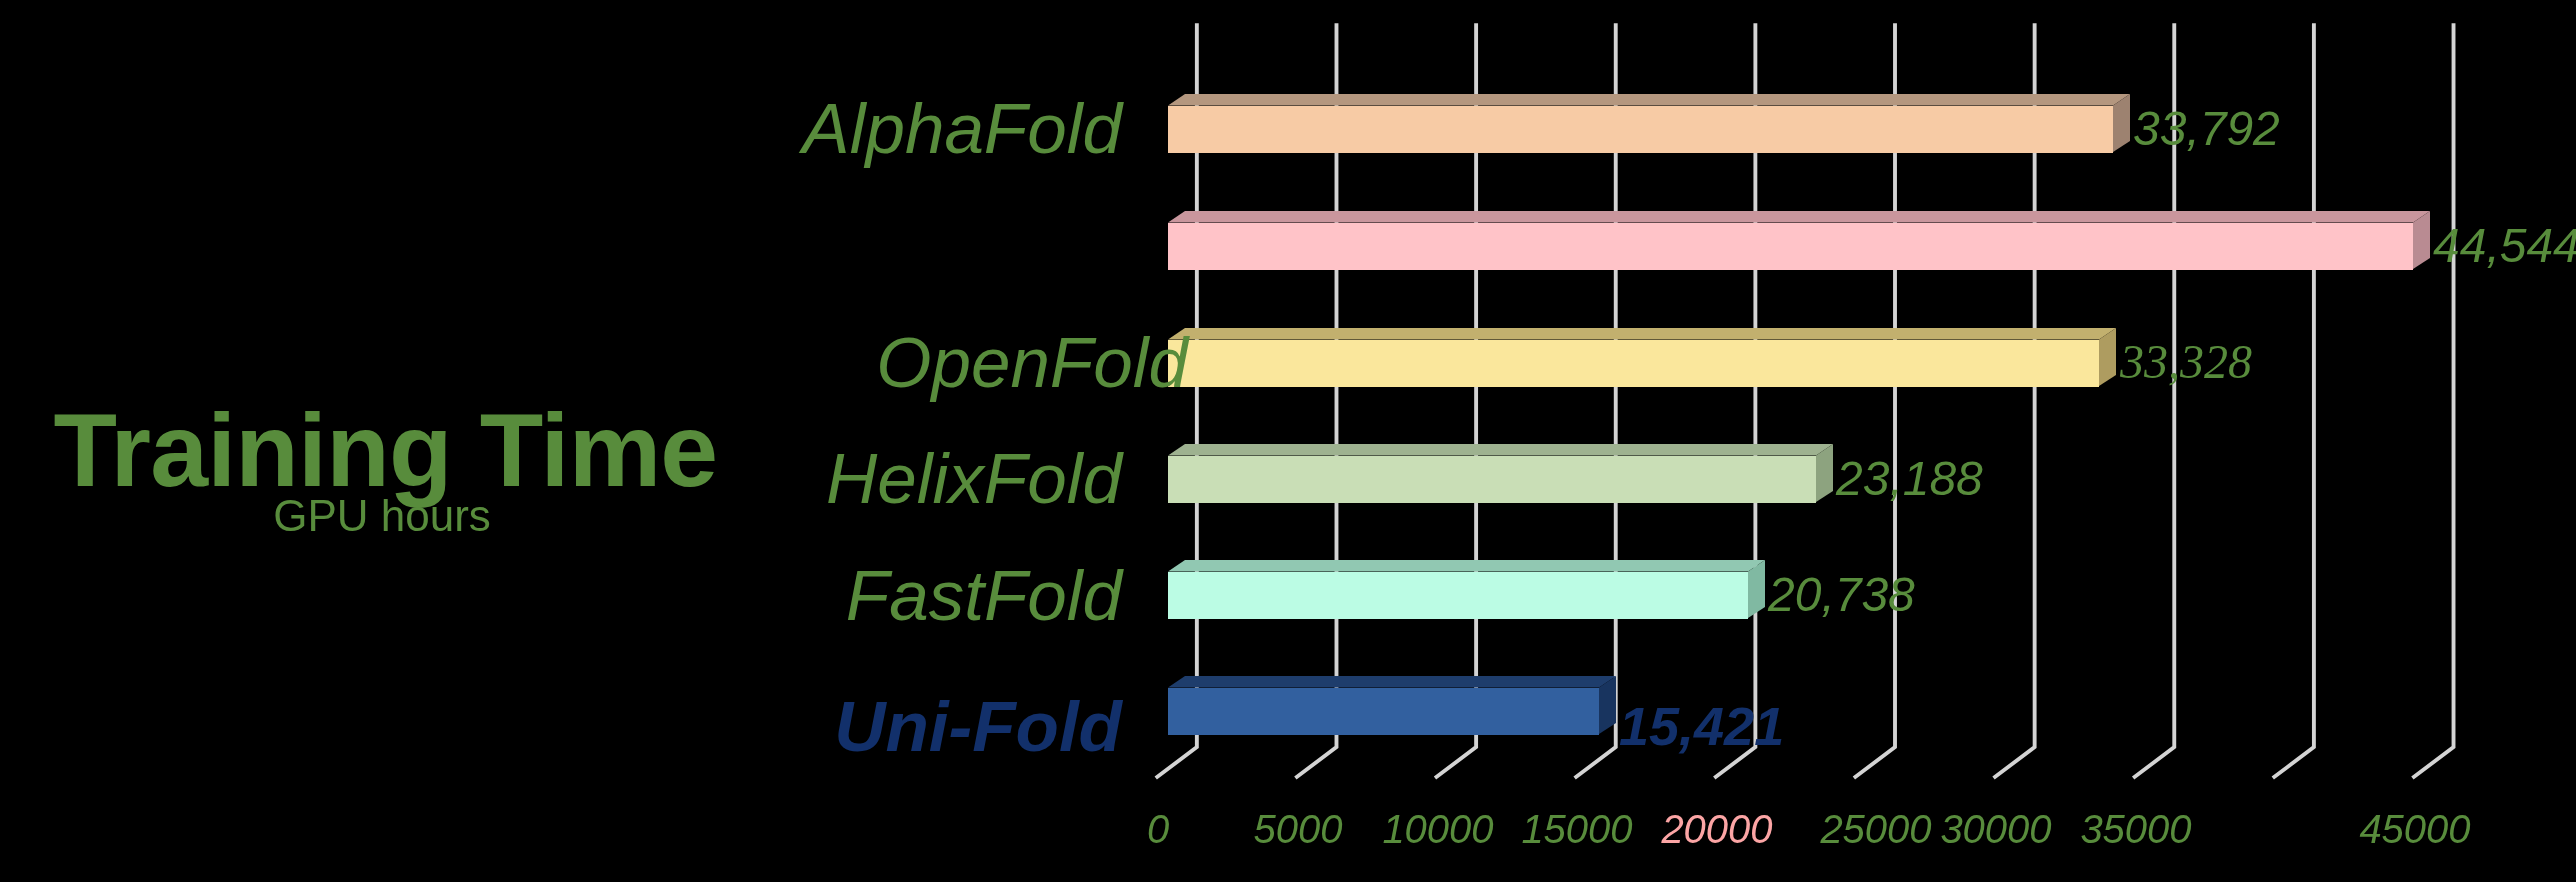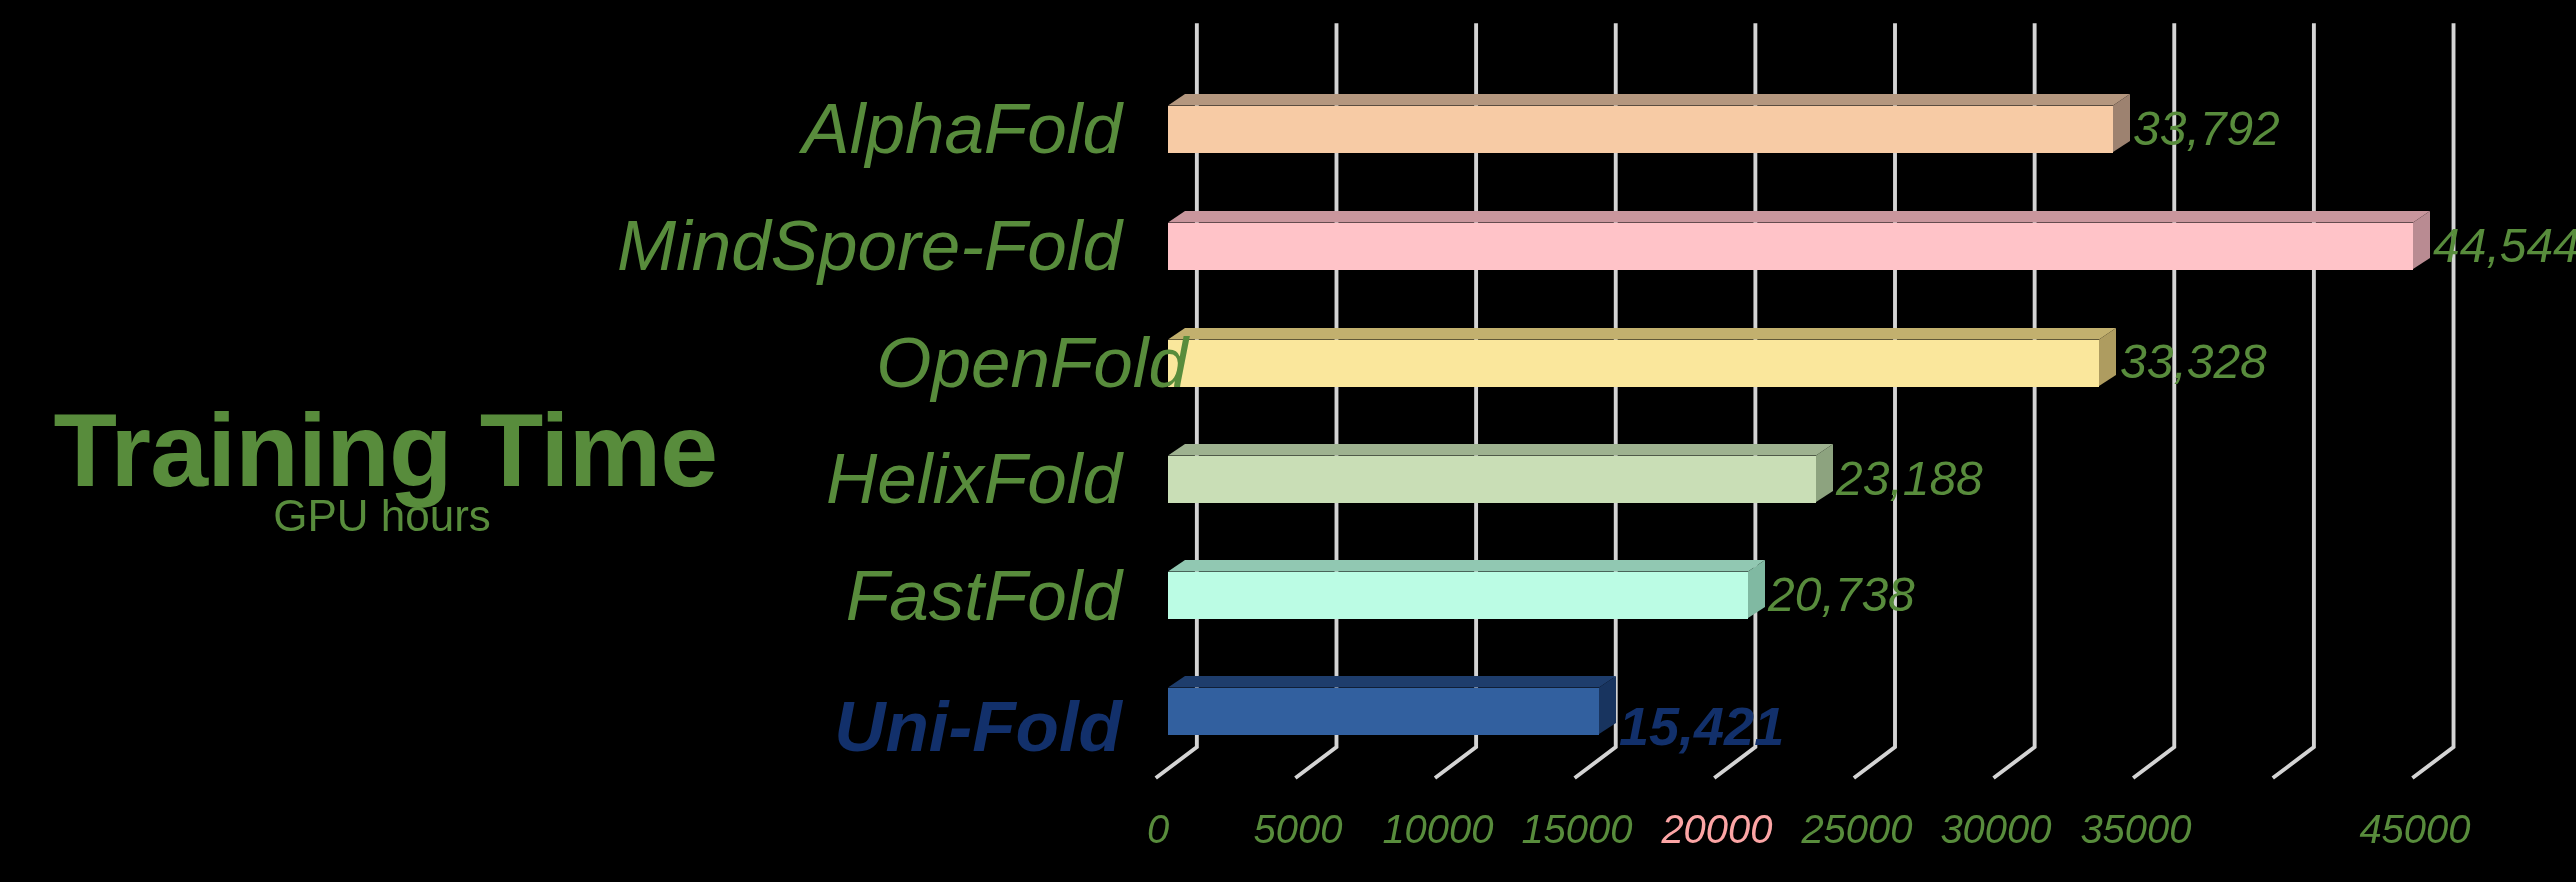--- a/index.html
+++ b/index.html
@@ -92,30 +92,29 @@
         <div style="left: 431px; top: 0px; width: 17px; height: 58px; background: rgb(24, 52, 95); clip-path: polygon(17px 0px, 17px 47px, 0px 58px, 0px 11.6px);"></div>
         <div style="left: 0px; top: 11.6px; width: 431px; height: 47px; background: rgb(50, 96, 159);"></div>
       </div>
     </div>
   <div id="labels-layer" class="abs" style="left:0;top:0;width:2576px;height:882px;">
       <div class="tick-label abs" style="left: 1057px; top: 805px; width: 202px; height: 47px; color: rgb(88, 140, 60);">0</div>
       <div class="tick-label abs" style="left: 1197px; top: 805px; width: 202px; height: 47px; color: rgb(88, 140, 60);">5000</div>
       <div class="tick-label abs" style="left: 1337px; top: 805px; width: 202px; height: 47px; color: rgb(88, 140, 60);">10000</div>
       <div class="tick-label abs" style="left: 1476px; top: 805px; width: 202px; height: 47px; color: rgb(88, 140, 60);">15000</div>
       <div class="tick-label abs" style="left: 1616px; top: 805px; width: 202px; height: 47px; color: #fca5a5;">20000</div>
-      <div class="tick-label abs" style="left: 1756px; top: 805px; width: 202px; height: 47px; color: rgb(88, 140, 60);">25000</div>
+      <div class="tick-label abs" style="left: 1756px; top: 805px; width: 202px; height: 47px; color: rgb(88, 140, 60); padding-left: 19px;">25000</div>
       <div class="tick-label abs" style="left: 1895px; top: 805px; width: 202px; height: 47px; color: rgb(88, 140, 60);">30000</div>
       <div class="tick-label abs" style="left: 2035px; top: 805px; width: 202px; height: 47px; color: rgb(88, 140, 60);">35000</div>
       <div class="tick-label abs" style="left: 2314px; top: 805px; width: 202px; height: 47px; color: rgb(88, 140, 60);">45000</div>
       <div class="cat-label abs" style="right: 1454px; top: 82px; width: 699px; height: 93px; color: rgb(88, 140, 60);">AlphaFold</div>
       <div class="val-label abs" style="left: 2133px; top: 98px; height: 62px; color: rgb(88, 140, 60);">33,792</div>
-      <div class="cat-label abs" style="right: 1454px; top: 199px; width: 699px; height: 93px; color: rgb(88, 140, 60);">MindSpore-Fold</div>
       <div class="val-label abs" style="left: 2433px; top: 215px; height: 62px; color: rgb(88, 140, 60);">44,544</div>
       <div class="cat-label abs" style="right: 1388px; top: 316px; width: 699px; height: 93px; color: rgb(88, 140, 60);">OpenFold</div>
-      <div class="val-label abs" style="left: 2120px; top: 331px; height: 62px; color: rgb(88, 140, 60);">33,328</div>
+      <div class="val-label abs" style="left: 2120px; top: 331px; height: 62px; color: rgb(88, 140, 60); font-family: Liberation Serif, serif;">33,328</div>
       <div class="cat-label abs" style="right: 1454px; top: 432px; width: 699px; height: 93px; color: rgb(88, 140, 60);">HelixFold</div>
       <div class="val-label abs" style="left: 1836px; top: 448px; height: 62px; color: rgb(88, 140, 60);">23,188</div>
       <div class="cat-label abs" style="right: 1454px; top: 549px; width: 699px; height: 93px; color: rgb(88, 140, 60);">FastFold</div>
       <div class="val-label abs" style="left: 1768px; top: 564px; height: 62px; color: rgb(88, 140, 60);">20,738</div>
       <div class="cat-label abs" style="right: 1454px; top: 680px; width: 699px; height: 93px; color: rgb(18, 48, 107); font-weight: bold;">Uni-Fold</div>
       <div class="val-label abs" style="left: 1619px; top: 695px; height: 62px; color: rgb(18, 48, 107); font-weight: bold; font-size: 54px;">15,421</div>
     </div>
 </div>
 
 

